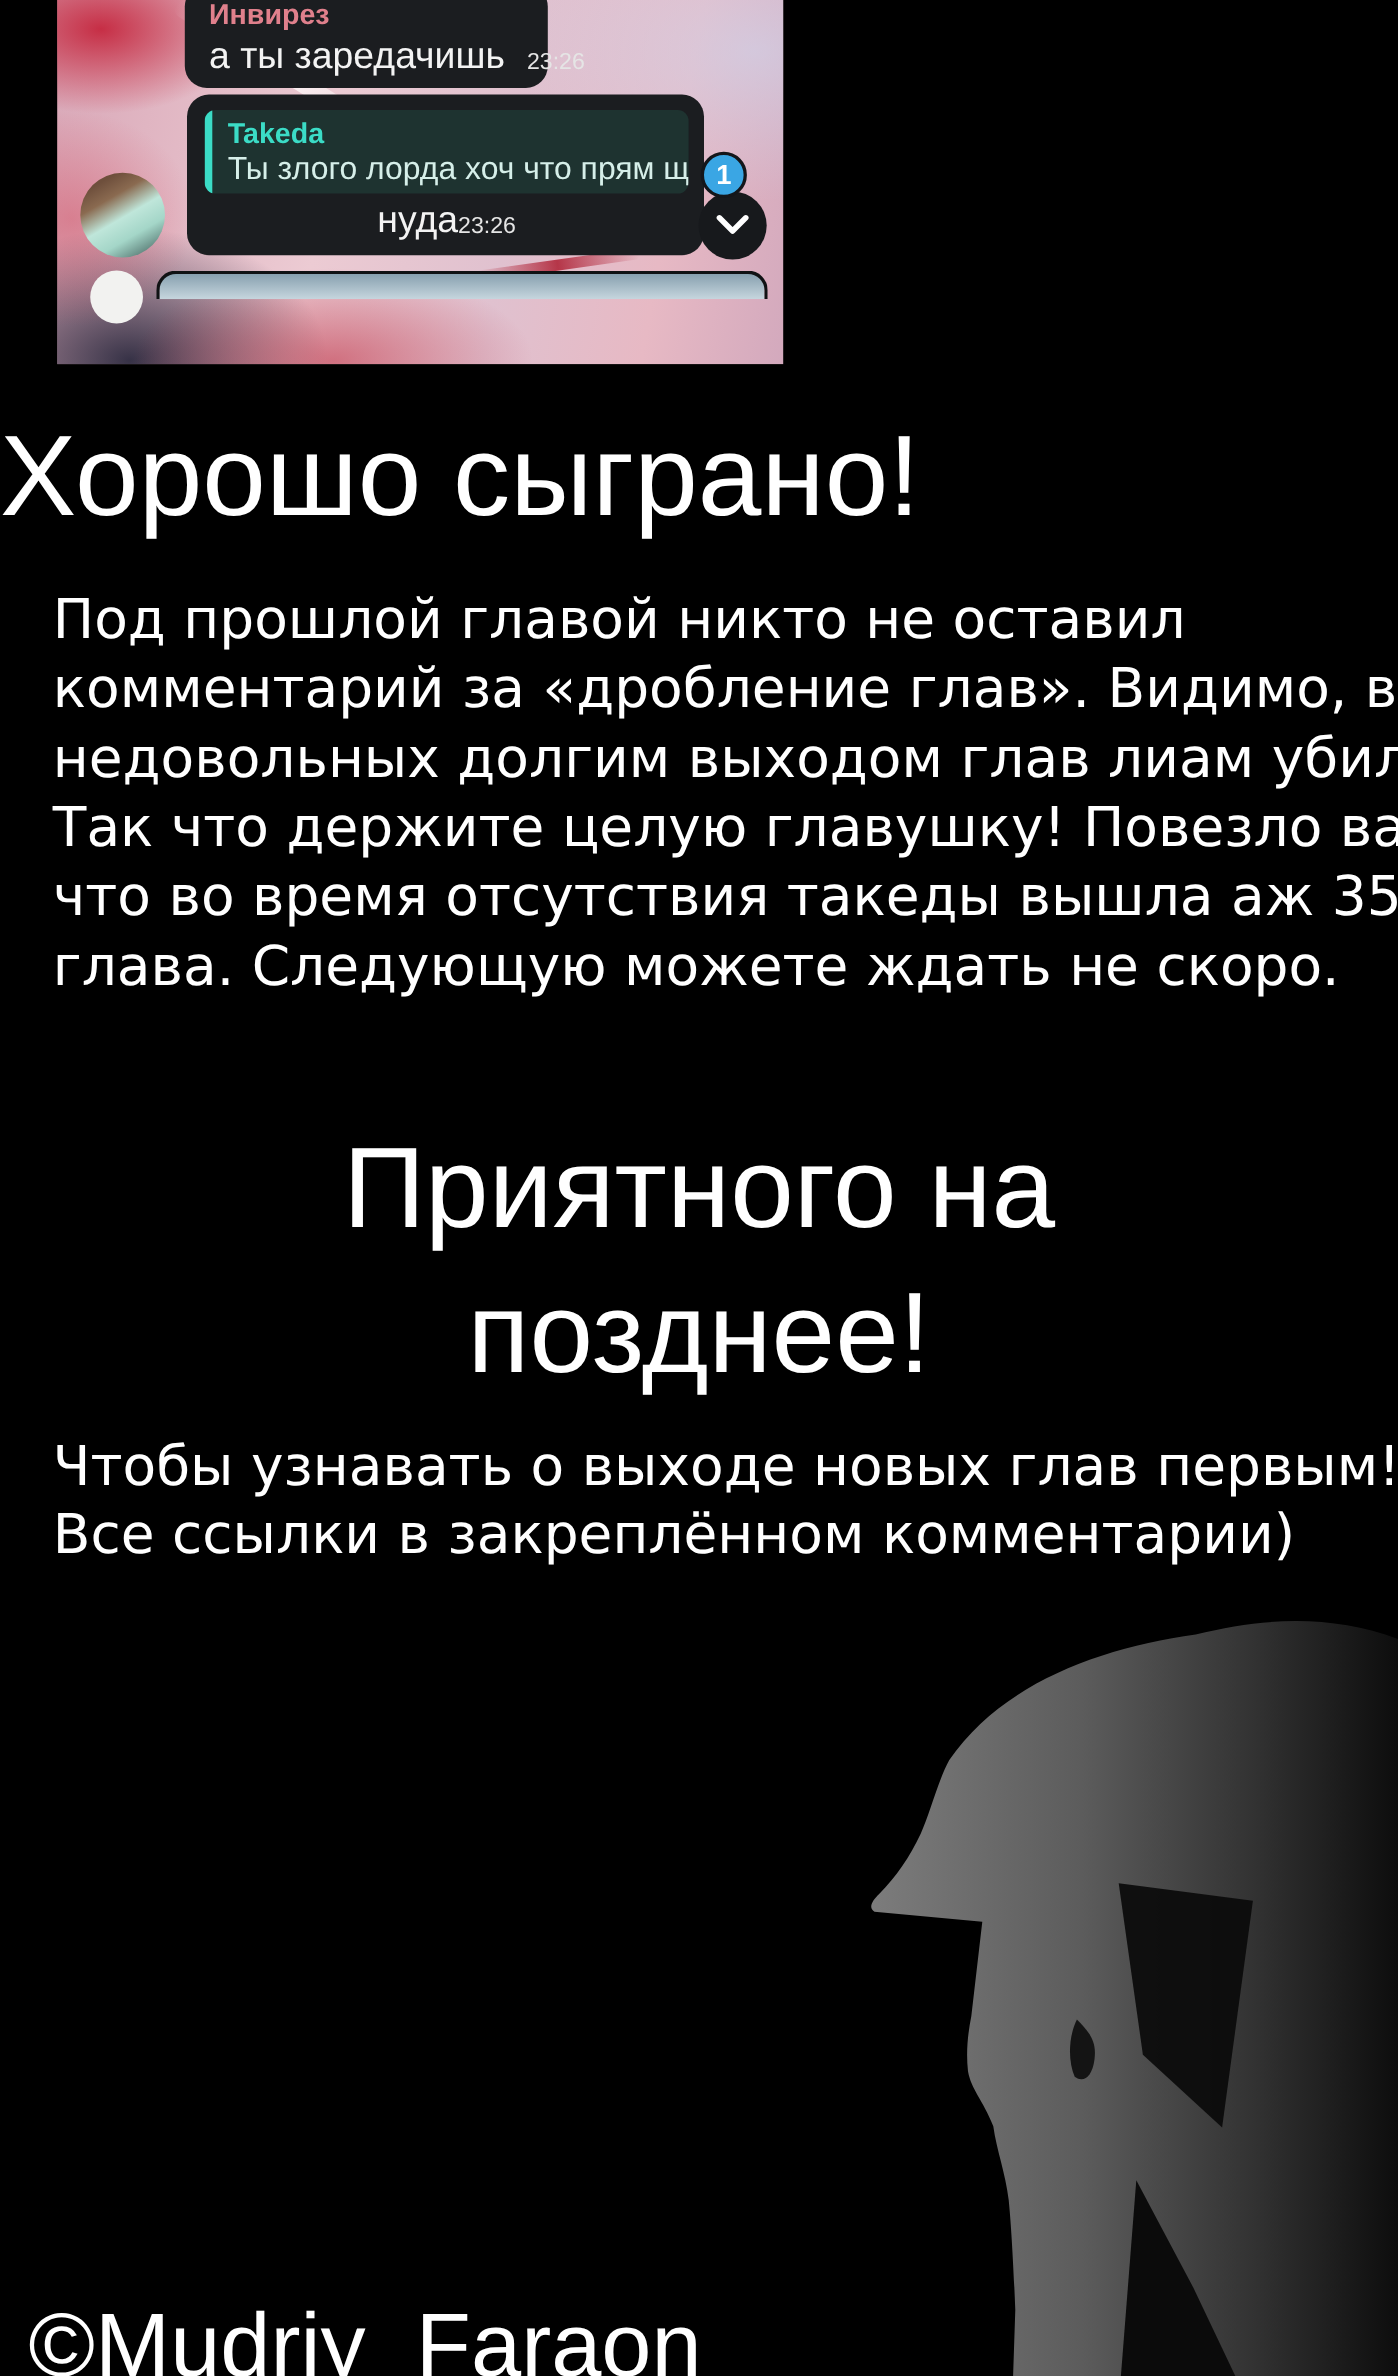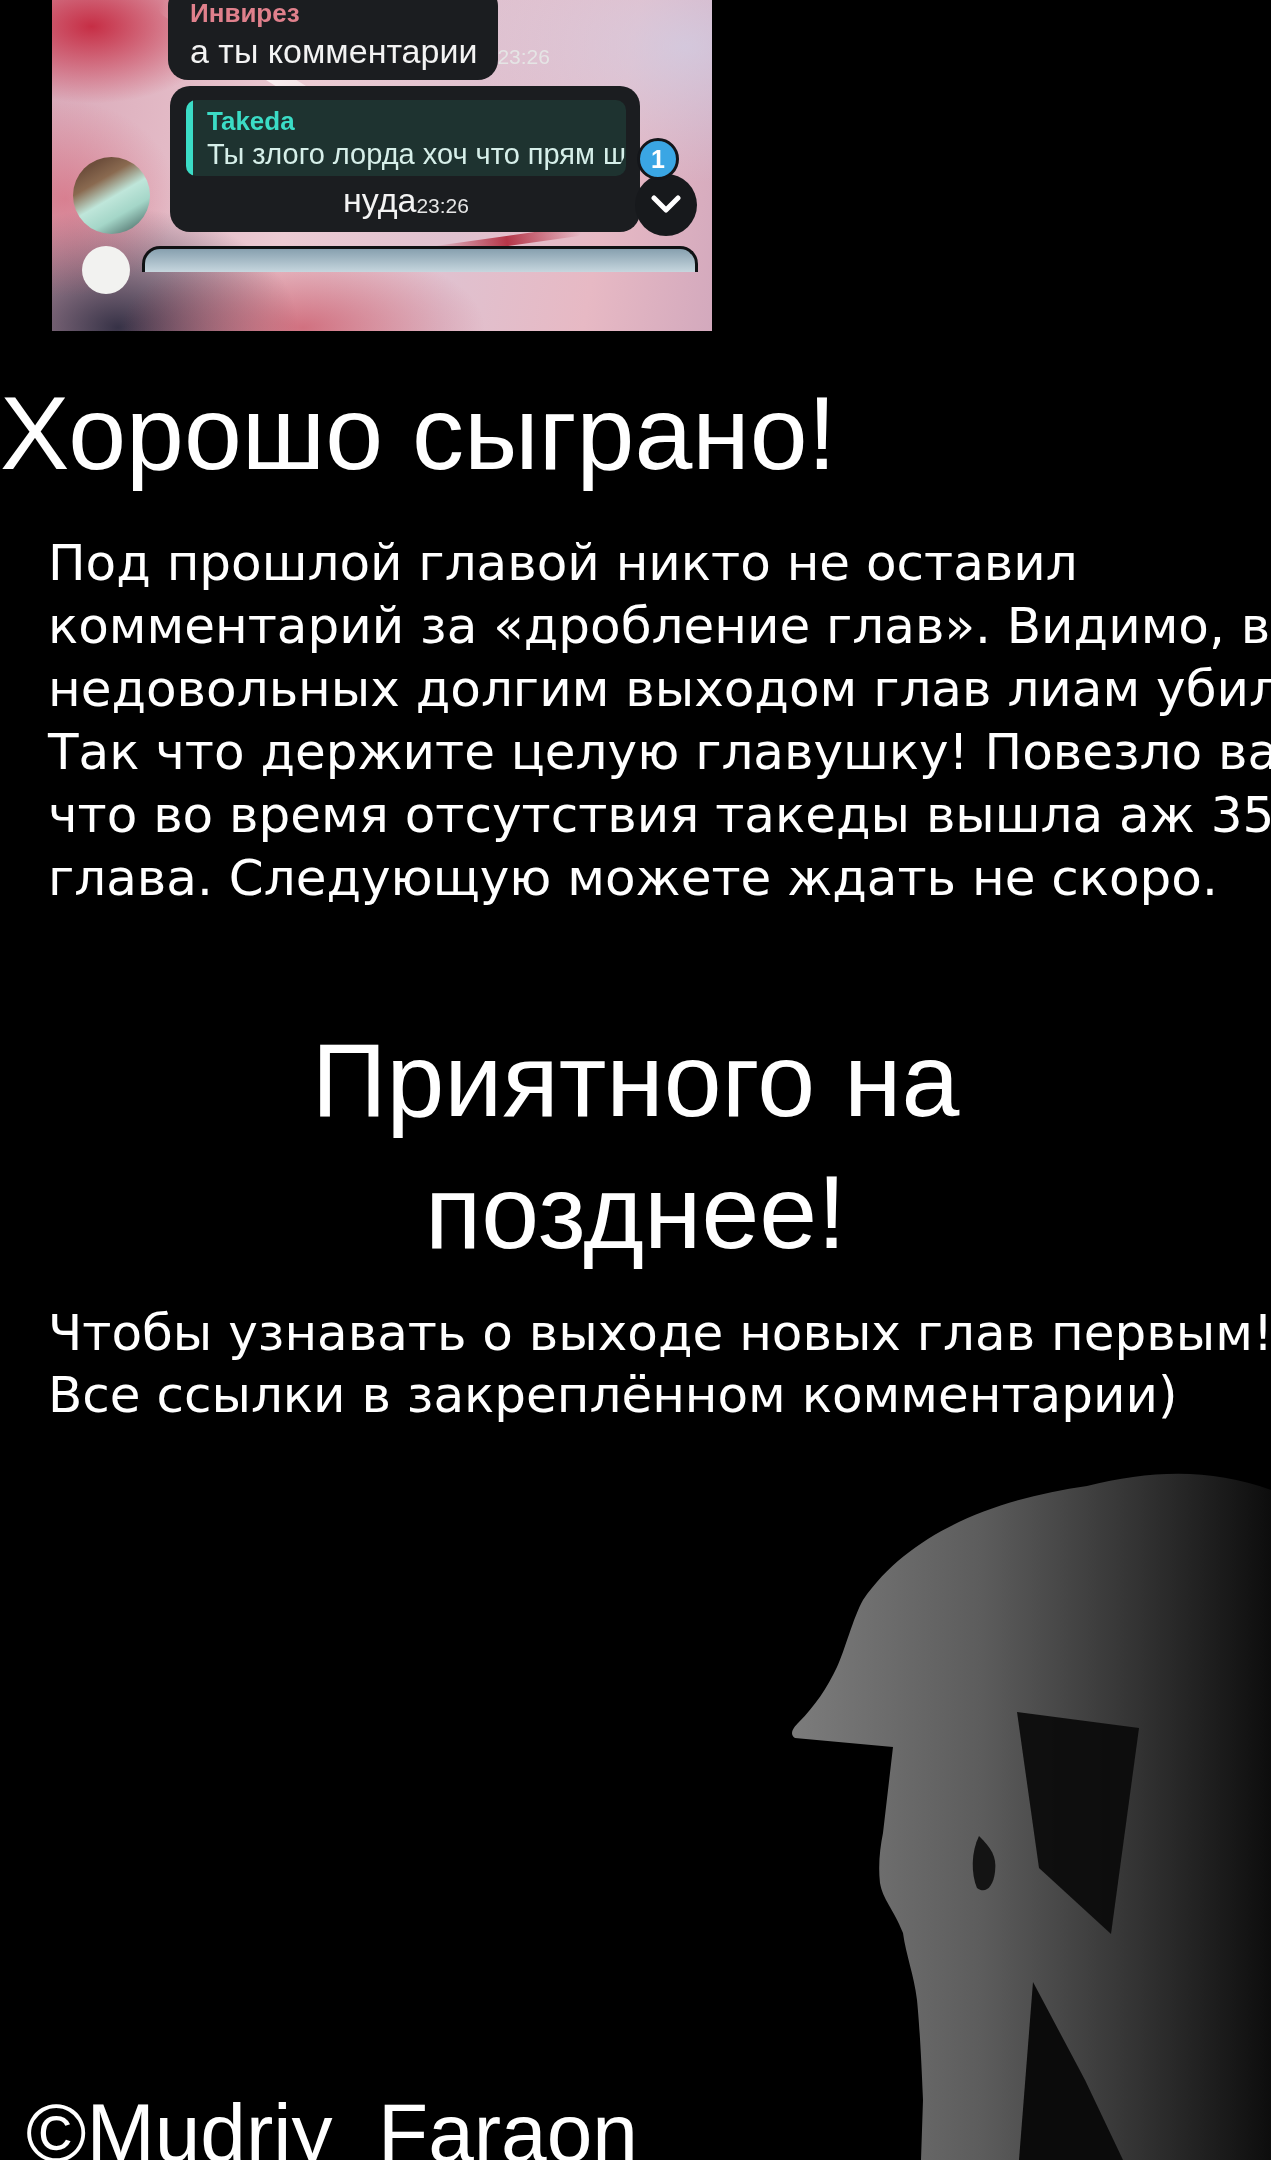--- a/index.html
+++ b/index.html
@@ -27,21 +27,21 @@
         background:#f2f2f0;z-index:2;}
   .bubble{position:absolute;background:#1b1d20;border-radius:20px;box-sizing:border-box;z-index:2;}
   .bubble1{left:116px;top:-14px;width:330px;height:94px;padding:12px 20px 10px 22px;}
   .sender{color:#e0808c;font-size:26px;font-weight:bold;line-height:30px;white-space:nowrap;}
   .b1row{display:flex;align-items:flex-end;gap:20px;margin-top:4px;}
   .msg-text{color:#f3f3f3;font-size:34px;line-height:38px;white-space:nowrap;}
   .msg-time{color:#e5e5e5;font-size:21px;line-height:27px;white-space:nowrap;}
   .bubble2{left:118px;top:86px;width:470px;height:146px;padding:14px 14px 10px 16px;}
   .quote{display:flex;background:#1e3330;border-radius:10px;overflow:hidden;height:76px;}
   .quote-bar{width:7px;background:#3bdcc6;flex:none;}
-  .quote-body{padding:5px 12px 0 14px;overflow:hidden;border-radius:29px;}
+  .quote-body{padding:5px 12px 0 14px;overflow:hidden;}
   .quote-sender{color:#3bdcc6;font-size:26px;font-weight:bold;line-height:32px;white-space:nowrap;}
   .quote-text{color:#d6efe9;font-size:29px;line-height:34px;white-space:nowrap;}
   .b2row{display:flex;justify-content:center;align-items:flex-end;margin-top:5px;}
   .badge{position:absolute;left:585px;top:138px;width:42px;height:42px;border-radius:50%;
         background:#3aa6e4;color:#fff;font-size:25px;font-weight:bold;z-index:4;
         display:flex;align-items:center;justify-content:center;box-sizing:border-box;
         border:3px solid #14161a;}
   .scrollbtn{position:absolute;left:583px;top:174px;width:62px;height:62px;border-radius:50%;
         background:#17191c;display:flex;align-items:center;justify-content:center;z-index:3;}
   .next-bubble{position:absolute;left:90px;top:246px;width:556px;height:26px;
@@ -75,21 +75,21 @@
   <div class="chat">
     <div class="art-streak"></div>
     <div class="art-streak2"></div>
     <div class="next-bubble"></div>
     <div class="avatar"></div>
     <div class="avatar-partial"></div>
 
     <div class="bubble bubble1">
       <div class="sender">Инвирез</div>
       <div class="b1row">
-        <span class="msg-text">а ты комментарии</span>
+        <span class="msg-text">а ты заредачишь</span>
         <span class="msg-time">23:26</span>
       </div>
     </div>
 
     <div class="bubble bubble2">
       <div class="quote">
         <span class="quote-bar"></span>
         <div class="quote-body">
           <div class="quote-sender">Takeda</div>
           <div class="quote-text">Ты злого лорда хоч что прям ща…</div>

